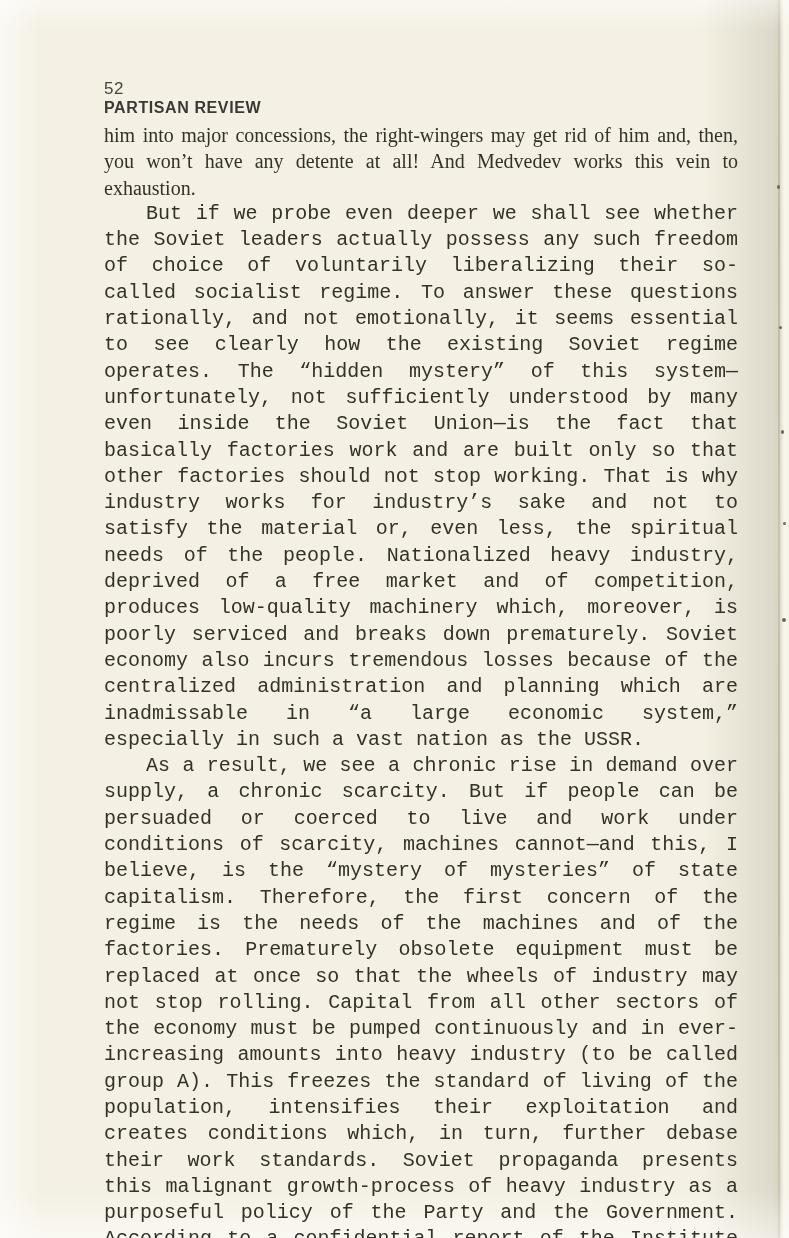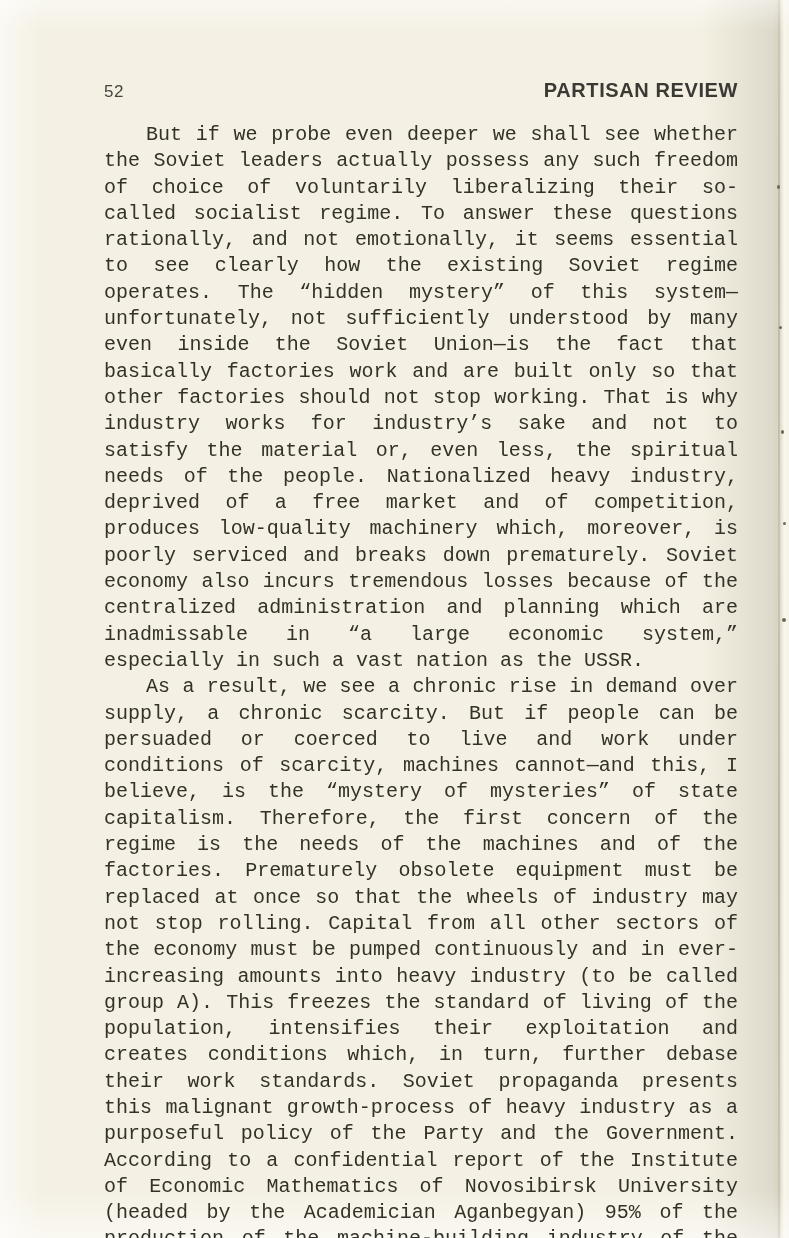--- a/index.html
+++ b/index.html
@@ -52,28 +52,29 @@
   }
   .header-row {
     position: absolute;
     top: 79px;
     left: 104px;
     width: 634px;
     display: flex;
     justify-content: space-between;
     align-items: baseline;
     font-family: "Liberation Sans", sans-serif;
+    flex-direction: column;
   }
   .page-number {
     font-size: 17px;
     color: #45443f;
     letter-spacing: 0.5px;
   }
   .journal-title {
-    font-size: 20px;
+    font-size: 16px;
     font-weight: 700;
     color: #3a3934;
     letter-spacing: 0.6px;
   }
   .body-text {
     position: absolute;
     top: 122px;
     left: 104px;
     width: 634px;
     font-family: "Liberation Serif", serif;
@@ -103,17 +104,18 @@
   <div class="speckle" style="left:781px; top:430px; width:3px; height:4px;"></div>
   <div class="speckle" style="left:783px; top:522px; width:3px; height:3px;"></div>
   <div class="speckle" style="left:782px; top:618px; width:4px; height:4px;"></div>
 
   <div class="header-row">
     <span class="page-number">52</span>
     <span class="journal-title">PARTISAN REVIEW</span>
   </div>
 
   <div class="body-text">
+    <p>him into major concessions, the right-wingers may get rid of him and, then, you won’t have any detente at all! And Medvedev works this vein to exhaustion.</p>
     <p class="indent">But if we probe even deeper we shall see whether the Soviet leaders actually possess any such freedom of choice of voluntarily liberalizing their so-called socialist regime. To answer these questions rationally, and not emotionally, it seems essential to see clearly how the existing Soviet regime operates. The “hidden mystery” of this system—unfortunately, not sufficiently understood by many even inside the Soviet Union—is the fact that basically factories work and are built only so that other factories should not stop working. That is why industry works for industry’s sake and not to satisfy the material or, even less, the spiritual needs of the people. Nationalized heavy industry, deprived of a free market and of competition, produces low-quality machinery which, moreover, is poorly serviced and breaks down prematurely. Soviet economy also incurs tremendous losses because of the centralized administration and planning which are inadmissable in “a large economic system,” especially in such a vast nation as the USSR.</p>
     <p class="indent">As a result, we see a chronic rise in demand over supply, a chronic scarcity. But if people can be persuaded or coerced to live and work under conditions of scarcity, machines cannot—and this, I believe, is the “mystery of mysteries” of state capitalism. Therefore, the first concern of the regime is the needs of the machines and of the factories. Prematurely obsolete equipment must be replaced at once so that the wheels of industry may not stop rolling. Capital from all other sectors of the economy must be pumped continuously and in ever-increasing amounts into heavy industry (to be called group A). This freezes the standard of living of the population, intensifies their exploitation and creates conditions which, in turn, further debase their work standards. Soviet propaganda presents this malignant growth-process of heavy industry as a purposeful policy of the Party and the Government. According to a confidential report of the Institute of Economic Mathematics of Novosibirsk University (headed by the Academician Aganbegyan) 95% of the production of the machine-building industry of the USSR goes to supply the needs of group A and only 5 % remain for the needs of group B, that is for the population. At the same time, 50% of the production of Group B serves directly or indirectly to</p>
   </div>
 
 </div>
 
 </body></html>

